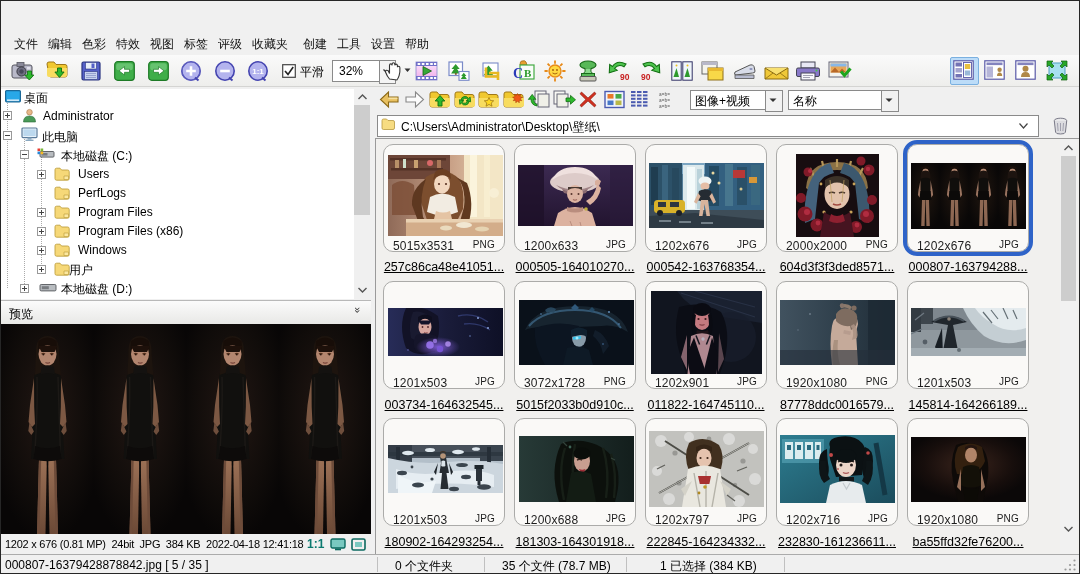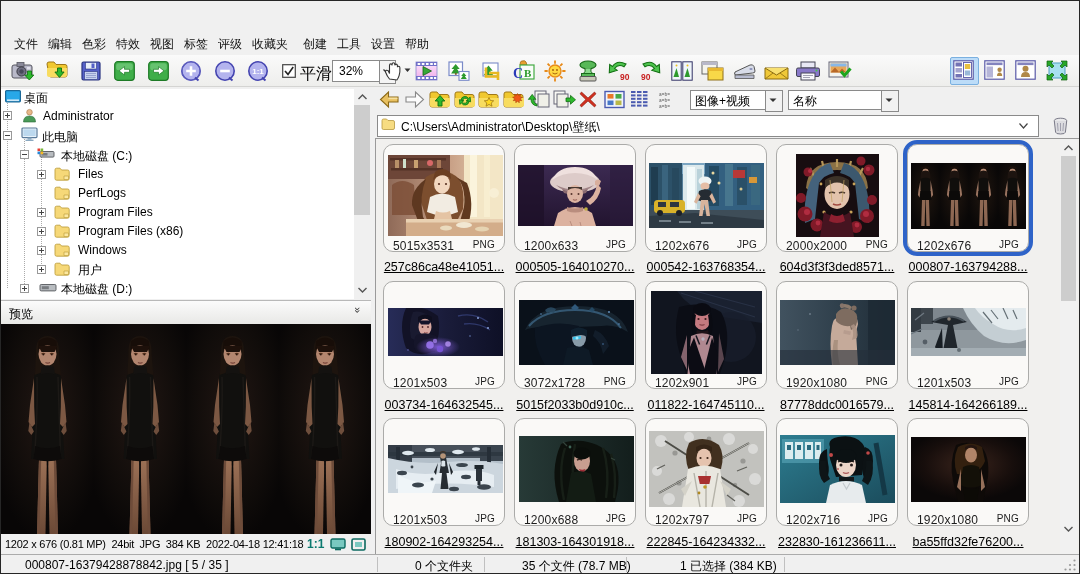--- a/index.html
+++ b/index.html
@@ -23,21 +23,21 @@
 #browser{left:374px;top:137px;width:704px;height:416px;background:#f1f0ee;border-left:1px solid #9a9a9a;border-top:1px solid #9a9a9a;overflow:hidden;}
 .cell{position:absolute;width:120px;height:106px;background:#faf9f7;border:1px solid #ababa9;border-radius:10px;}
 .sel{outline:4px solid #2e63c8;outline-offset:0px;}
 .dim{position:absolute;font-size:12px;color:#1c1c1c;letter-spacing:0.2px;}
 .fmt{position:absolute;font-size:10px;color:#1c1c1c;letter-spacing:0.2px;}
 .fn{position:absolute;width:131px;text-align:center;font-size:12.5px;color:#000;white-space:nowrap;text-decoration:underline;}
 .thumb{position:absolute;}
 #browsersb{left:688px;top:0px;width:16px;height:400px;background:#f2f2f2;}
 #statusbar{left:0;top:553px;width:1078px;height:19px;background:#f0f0f0;border-top:1px solid #ababab;font-size:12px;color:#000;}
 .sbdiv{position:absolute;top:2px;width:1px;height:15px;background:#c0c0c0;}
-.sbtxt{position:absolute;top:3px;white-space:nowrap;margin-left:20px;}
+.sbtxt{position:absolute;top:3px;white-space:nowrap;}
 svg{display:block;}
 .tb{position:absolute;}
 </style>
 </head>
 <body>
 <div id="win">
   <div id="menubar" class="abs">
     <span class="mi" style="left:13px">文件</span>
       <span class="mi" style="left:47px">编辑</span>
       <span class="mi" style="left:81px">色彩</span>
@@ -95,21 +95,21 @@
       </svg>
     <svg class="tb" style="left:246px;top:5px" width="22" height="22" viewBox="0 0 22 22">
         <circle cx="11" cy="11" r="9.2" fill="#b4b4ee" stroke="#4444b0" stroke-width="1.6"></circle>
         <text x="11" y="14.2" font-size="8" font-weight="bold" fill="#fff" text-anchor="middle" font-family="Liberation Sans">1:1</text>
         <path d="M15 17.5 l3.5 3" stroke="#4444b0" stroke-width="2"></path>
       </svg>
     <svg class="tb" style="left:281px;top:9px" width="14" height="14" viewBox="0 0 14 14">
         <rect x="0.7" y="0.7" width="12.6" height="12.6" fill="#fff" stroke="#444" stroke-width="1.2"></rect>
         <path d="M3 7 l3 3.4 L11.2 3" stroke="#222" stroke-width="1.6" fill="none"></path>
       </svg>
-    <div class="tb" style="left:299px;top:9px;font-size:16px;color:#000">平滑</div>
+    <div class="tb" style="left:299px;top:9px;font-size:12px;color:#000">平滑</div>
     <div class="tb" style="left:331px;top:5px;width:46px;height:20px;background:#fff;border:1px solid #8a8a8a;border-right:none"></div>
     <div class="tb" style="left:338px;top:9px;font-size:12px;color:#000">32%</div>
     <div class="tb" style="left:378px;top:5px;width:15px;height:22px;background:#f4f4f4;border:1px solid #8a8a8a"></div>
     <svg class="tb" style="left:382px;top:14px" width="8" height="5">
         <path d="M0.5 0.5 L4 4 L7.5 0.5" stroke="#333" stroke-width="1.3" fill="none"></path>
       </svg>
     <svg class="tb" style="left:383px;top:6px" width="19" height="20" viewBox="0 0 19 20">
         <path d="M5.5 18 q-2.5 -3 -3.8 -6.5 q-0.7 -2 1 -2.2 q1.3 -0.1 2 1.5 l0.8 1.7 V4.5 q0 -1.6 1.3 -1.6 q1.2 0 1.3 1.5 V3.2 q0.1 -1.5 1.4 -1.5 q1.2 0 1.3 1.6 l0 1 q0.2 -1.2 1.3 -1.2 q1.2 0 1.3 1.5 l0.1 1.6 q0.2 -1 1.2 -1 q1.1 0 1.2 1.6 q0.3 4.5 -0.8 7.8 q-1 3 -2.2 4.4 z" fill="#fff" stroke="#333" stroke-width="1.1"></path>
       </svg>
     <svg class="tb" style="left:403px;top:13px" width="7" height="5">
@@ -298,21 +298,21 @@
         </svg>
       <div class="ti" style="left:60px;top:59px">本地磁盘 (C:)</div>
       <svg class="abs" style="left:36px;top:81px" width="9" height="9">
           <rect x="0.5" y="0.5" width="8" height="8" fill="#fff" stroke="#999"></rect>
           <path d="M2 4.5 h5 M4.5 2 v5" stroke="#444" stroke-width="1"></path>
         </svg>
       <svg class="abs" style="left:53px;top:78px" width="16" height="14" viewBox="0 0 16 14">
           <path d="M1 2.8 q0 -1.6 1.6 -1.6 h3.4 l1.6 1.8 h6 q1.6 0 1.6 1.6 v7 q0 1.6 -1.6 1.6 h-11 q-1.6 0 -1.6 -1.6 z" fill="#f6d878" stroke="#c0a040" stroke-width="0.9"></path>
           <path d="M10 9 h4.5 v3.5 h-4.5 z" fill="#fce8a0" stroke="#c0a040" stroke-width="0.7"></path>
         </svg>
-      <div class="ti" style="left:77px;top:78px">Files</div>
+      <div class="ti" style="left:77px;top:78px">Users</div>
       <svg class="abs" style="left:53px;top:97px" width="16" height="14" viewBox="0 0 16 14">
           <path d="M1 2.8 q0 -1.6 1.6 -1.6 h3.4 l1.6 1.8 h6 q1.6 0 1.6 1.6 v7 q0 1.6 -1.6 1.6 h-11 q-1.6 0 -1.6 -1.6 z" fill="#f6d878" stroke="#c0a040" stroke-width="0.9"></path>
           <path d="M10 9 h4.5 v3.5 h-4.5 z" fill="#fce8a0" stroke="#c0a040" stroke-width="0.7"></path>
         </svg>
       <div class="ti" style="left:77px;top:97px">PerfLogs</div>
       <svg class="abs" style="left:36px;top:119px" width="9" height="9">
           <rect x="0.5" y="0.5" width="8" height="8" fill="#fff" stroke="#999"></rect>
           <path d="M2 4.5 h5 M4.5 2 v5" stroke="#444" stroke-width="1"></path>
         </svg>
       <svg class="abs" style="left:53px;top:116px" width="16" height="14" viewBox="0 0 16 14">
@@ -339,21 +339,21 @@
         </svg>
       <div class="ti" style="left:77px;top:154px">Windows</div>
       <svg class="abs" style="left:36px;top:176px" width="9" height="9">
           <rect x="0.5" y="0.5" width="8" height="8" fill="#fff" stroke="#999"></rect>
           <path d="M2 4.5 h5 M4.5 2 v5" stroke="#444" stroke-width="1"></path>
         </svg>
       <svg class="abs" style="left:53px;top:173px" width="16" height="14" viewBox="0 0 16 14">
           <path d="M1 2.8 q0 -1.6 1.6 -1.6 h3.4 l1.6 1.8 h6 q1.6 0 1.6 1.6 v7 q0 1.6 -1.6 1.6 h-11 q-1.6 0 -1.6 -1.6 z" fill="#f6d878" stroke="#c0a040" stroke-width="0.9"></path>
           <path d="M10 9 h4.5 v3.5 h-4.5 z" fill="#fce8a0" stroke="#c0a040" stroke-width="0.7"></path>
         </svg>
-      <div class="ti" style="left:77px;top:173px">用户</div>
+      <div class="ti" style="left:68px;top:173px">用户</div>
       <svg class="abs" style="left:19px;top:195px" width="9" height="9">
           <rect x="0.5" y="0.5" width="8" height="8" fill="#fff" stroke="#999"></rect>
           <path d="M2 4.5 h5 M4.5 2 v5" stroke="#444" stroke-width="1"></path>
         </svg>
       <svg class="abs" style="left:38px;top:194px" width="18" height="10" viewBox="0 0 18 10">
           <rect x="1" y="1.5" width="16" height="6.4" rx="1.2" fill="#b8bcc0" stroke="#55585c" stroke-width="0.9"></rect>
           <rect x="2.8" y="3.2" width="7" height="3" fill="#787c80"></rect>
         </svg>
       <div class="ti" style="left:60px;top:192px">本地磁盘 (D:)</div>
     </div>

